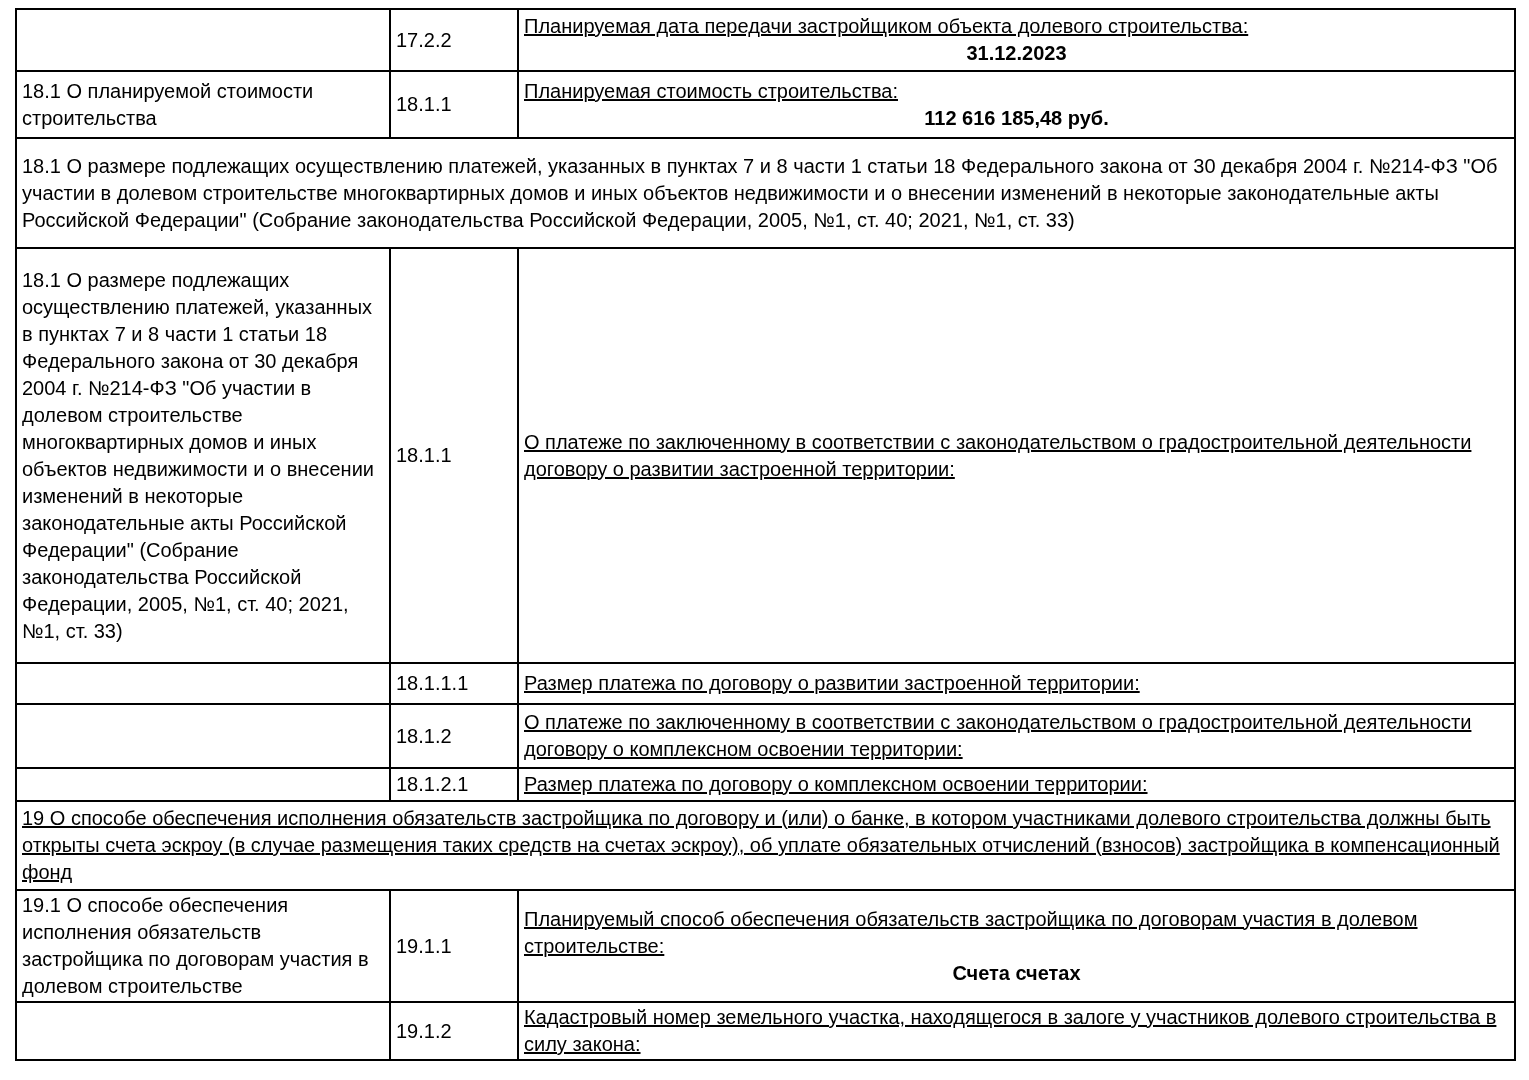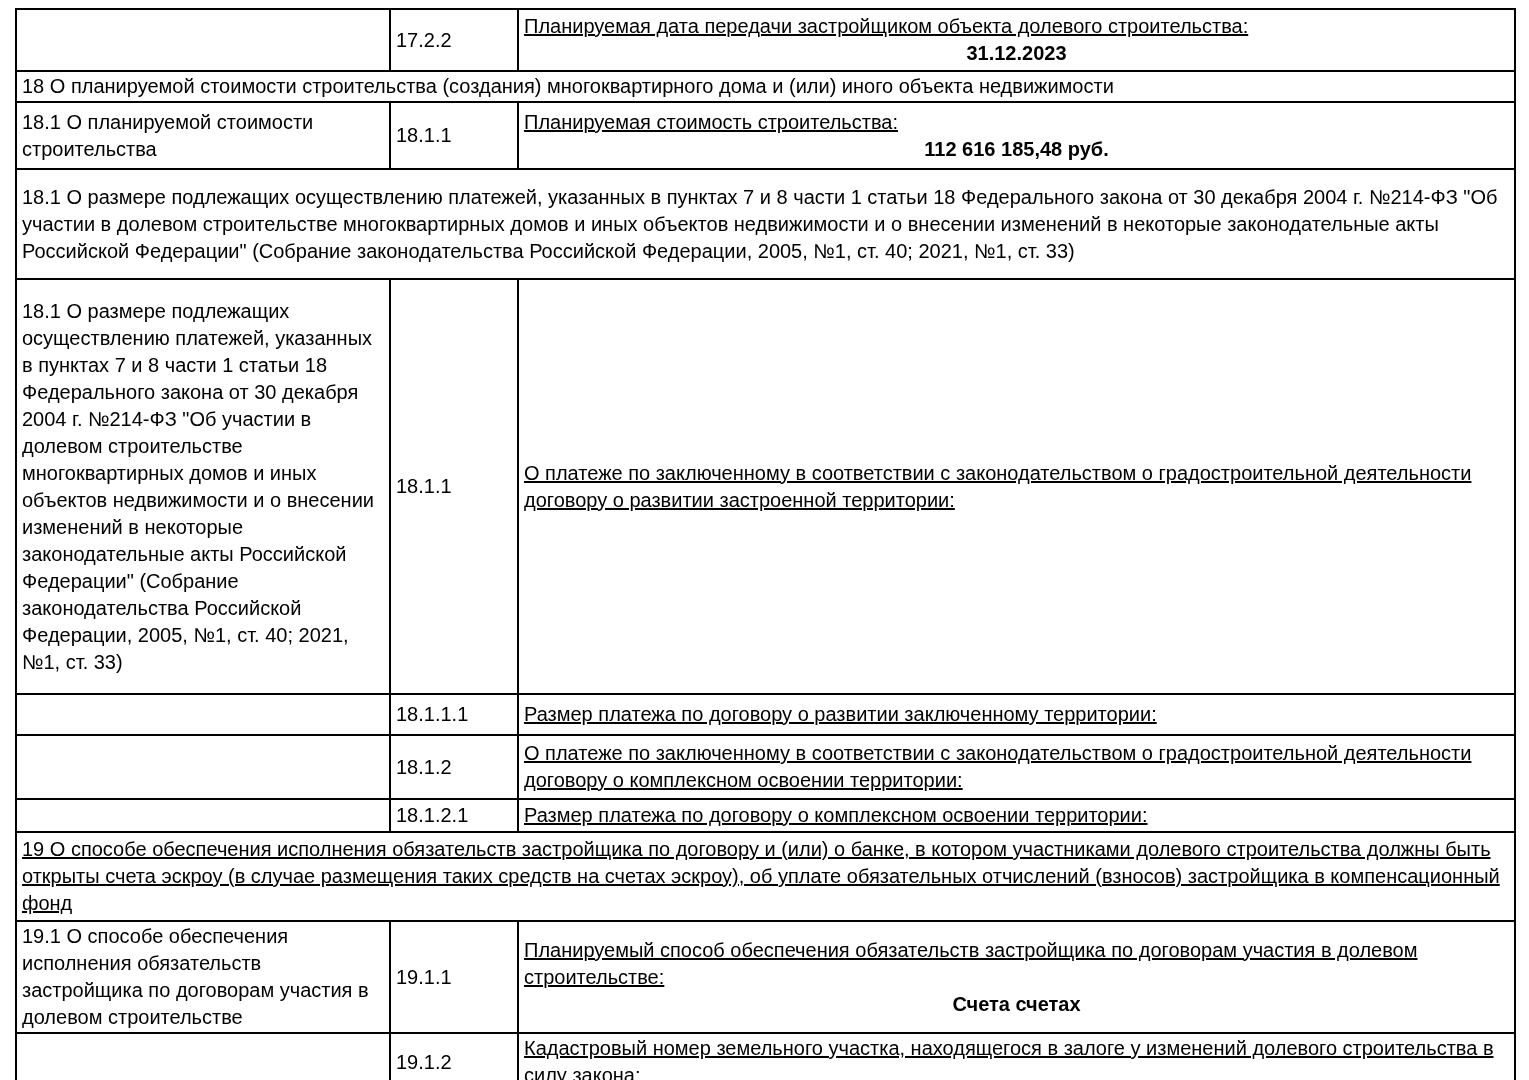--- a/index.html
+++ b/index.html
@@ -48,23 +48,20 @@
   <tbody>
       <tr style="height: 62px; padding-left: 8px;">
     <td class="c-left"></td>
     <td class="c-num"><span>17.2.2</span></td>
     <td class="c-right">
       <div class="label">Планируемая дата передачи застройщиком объекта долевого строительства:</div>
       <div class="value">31.12.2023</div>
     </td>
   </tr>
 
-  <tr style="height: 31px;">
-    <td class="c-section" colspan="3">18 О планируемой стоимости строительства (создания) многоквартирного дома и (или) иного объекта недвижимости</td>
-  </tr>
 
   <tr style="height: 67px;">
     <td class="c-left">18.1 О планируемой стоимости строительства</td>
     <td class="c-num"><span>18.1.1</span></td>
     <td class="c-right">
       <div class="label">Планируемая стоимость строительства:</div>
       <div class="value">112 616 185,48 руб.</div>
     </td>
   </tr>
 
@@ -77,21 +74,21 @@
     <td class="c-num"><span>18.1.1</span></td>
     <td class="c-right">
       <div class="label">О платеже по заключенному в соответствии с законодательством о градостроительной деятельности договору о развитии застроенной территории:</div>
     </td>
   </tr>
 
   <tr style="height: 41px;">
     <td class="c-left"></td>
     <td class="c-num"><span>18.1.1.1</span></td>
     <td class="c-right">
-      <div class="label">Размер платежа по договору о развитии заключенному территории:</div>
+      <div class="label">Размер платежа по договору о развитии застроенной территории:</div>
     </td>
   </tr>
 
   <tr style="height: 64px; border-radius: 13px;">
     <td class="c-left"></td>
     <td class="c-num"><span>18.1.2</span></td>
     <td class="c-right">
       <div class="label">О платеже по заключенному в соответствии с законодательством о градостроительной деятельности договору о комплексном освоении территории:</div>
     </td>
   </tr>
@@ -114,17 +111,17 @@
     <td class="c-right">
       <div class="label">Планируемый способ обеспечения обязательств застройщика по договорам участия в долевом строительстве:</div>
       <div class="value">Счета счетах</div>
     </td>
   </tr>
 
   <tr style="height: 58px;">
     <td class="c-left"></td>
     <td class="c-num"><span>19.1.2</span></td>
     <td class="c-right">
-      <div class="label">Кадастровый номер земельного участка, находящегося в залоге у изменений долевого строительства в силу закона:</div>
+      <div class="label">Кадастровый номер земельного участка, находящегося в залоге у участников долевого строительства в силу закона:</div>
     </td>
   </tr>
 </tbody>
   </table>
 
 </body></html>

